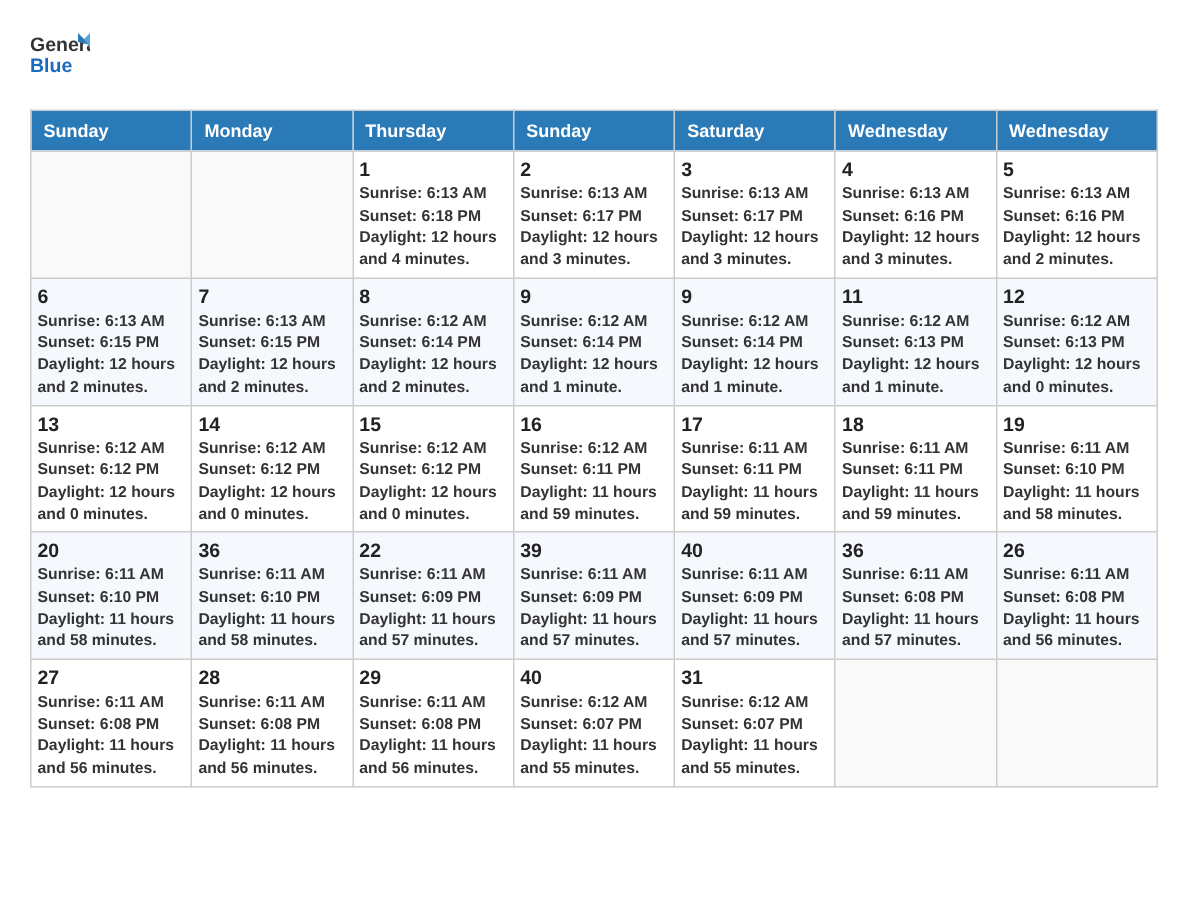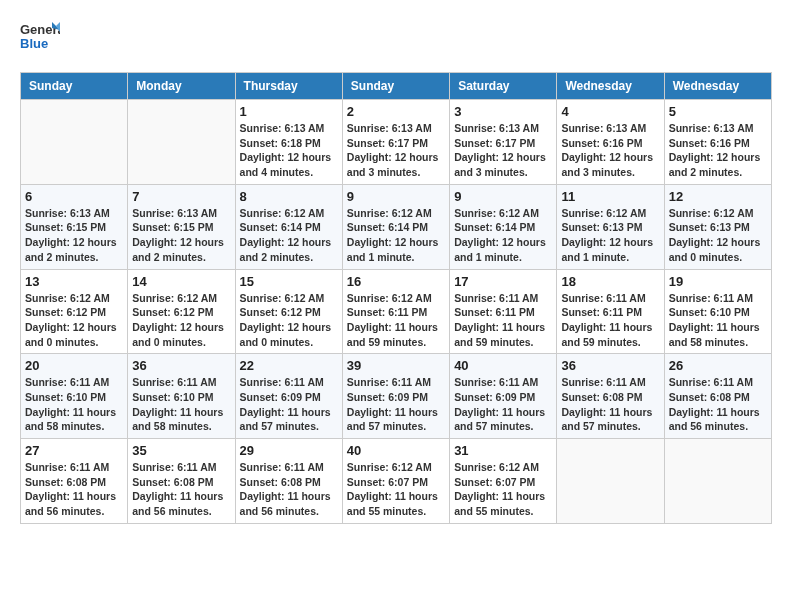--- a/index.html
+++ b/index.html
@@ -264,21 +264,21 @@
         </td>
       </tr>
       <tr>
         <td>
           <div class="day-num">27</div>
           <div class="day-detail" style="white-space: pre-line;">Sunrise: 6:11 AM
 Sunset: 6:08 PM
 Daylight: 11 hours and 56 minutes.</div>
         </td>
         <td>
-          <div class="day-num">35</div>
+          <div class="day-num">28</div>
           <div class="day-detail" style="white-space: pre-line;">Sunrise: 6:11 AM
 Sunset: 6:08 PM
 Daylight: 11 hours and 56 minutes.</div>
         </td>
         <td>
           <div class="day-num">29</div>
           <div class="day-detail" style="white-space: pre-line;">Sunrise: 6:11 AM
 Sunset: 6:08 PM
 Daylight: 11 hours and 56 minutes.</div>
         </td>

